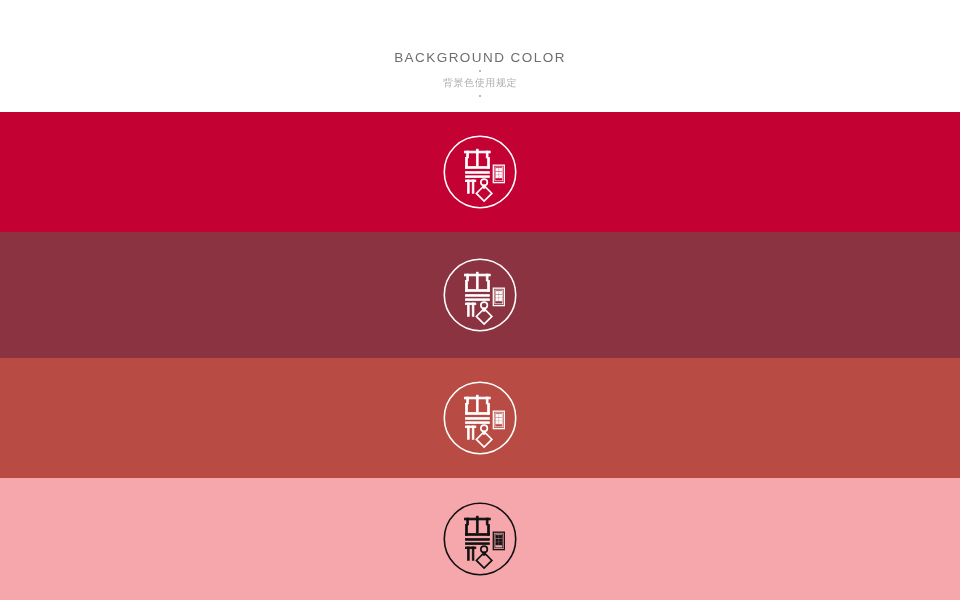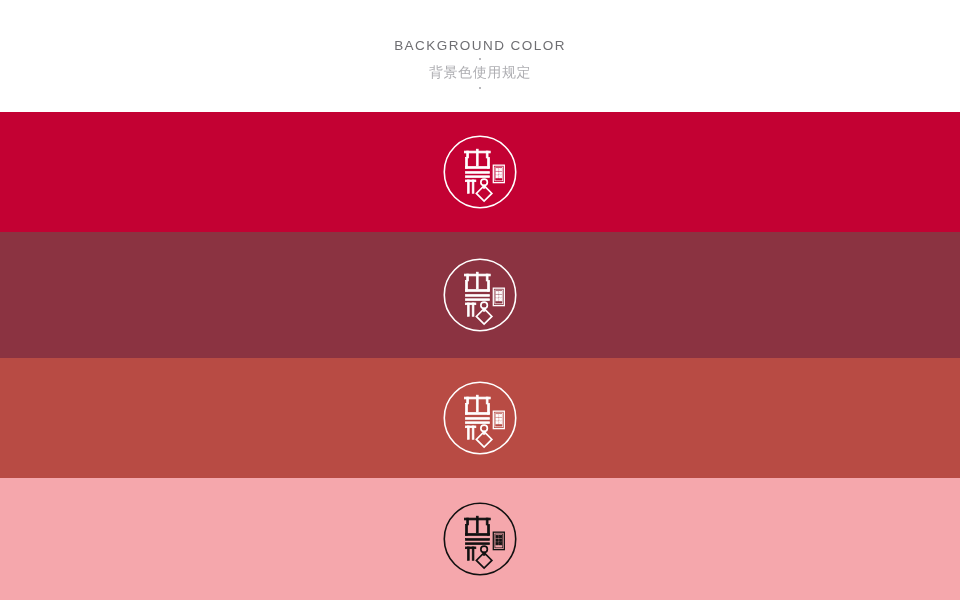--- a/index.html
+++ b/index.html
@@ -27,38 +27,38 @@
     top: 0;
     width: 960px;
     height: 112px;
     background: #ffffff;
     display: flex;
     flex-direction: column;
     align-items: center;
     justify-content: flex-start;
   }
   .header-title {
-    margin-top: 38px;
+    margin-top: 50px;
     font-family: "Liberation Sans", sans-serif;
     font-size: 13.5px;
     letter-spacing: 1.45px;
     color: #6e6e72;
     font-weight: 400;
     white-space: nowrap;
   }
   .dot-sep {
     width: 2px;
     height: 2px;
     background: #b9b9bd;
     margin: 5px 0 4px 0;
     border-radius: 0;
   }
   .header-subtitle {
     font-family: "DejaVu Sans", "Liberation Sans", sans-serif;
-    font-size: 14px;
+    font-size: 10px;
     letter-spacing: 0.6px;
     color: #aeaeb2;
     font-weight: 400;
     white-space: nowrap;
   }
 
   
   .band {
     position: absolute;
     left: 0;

